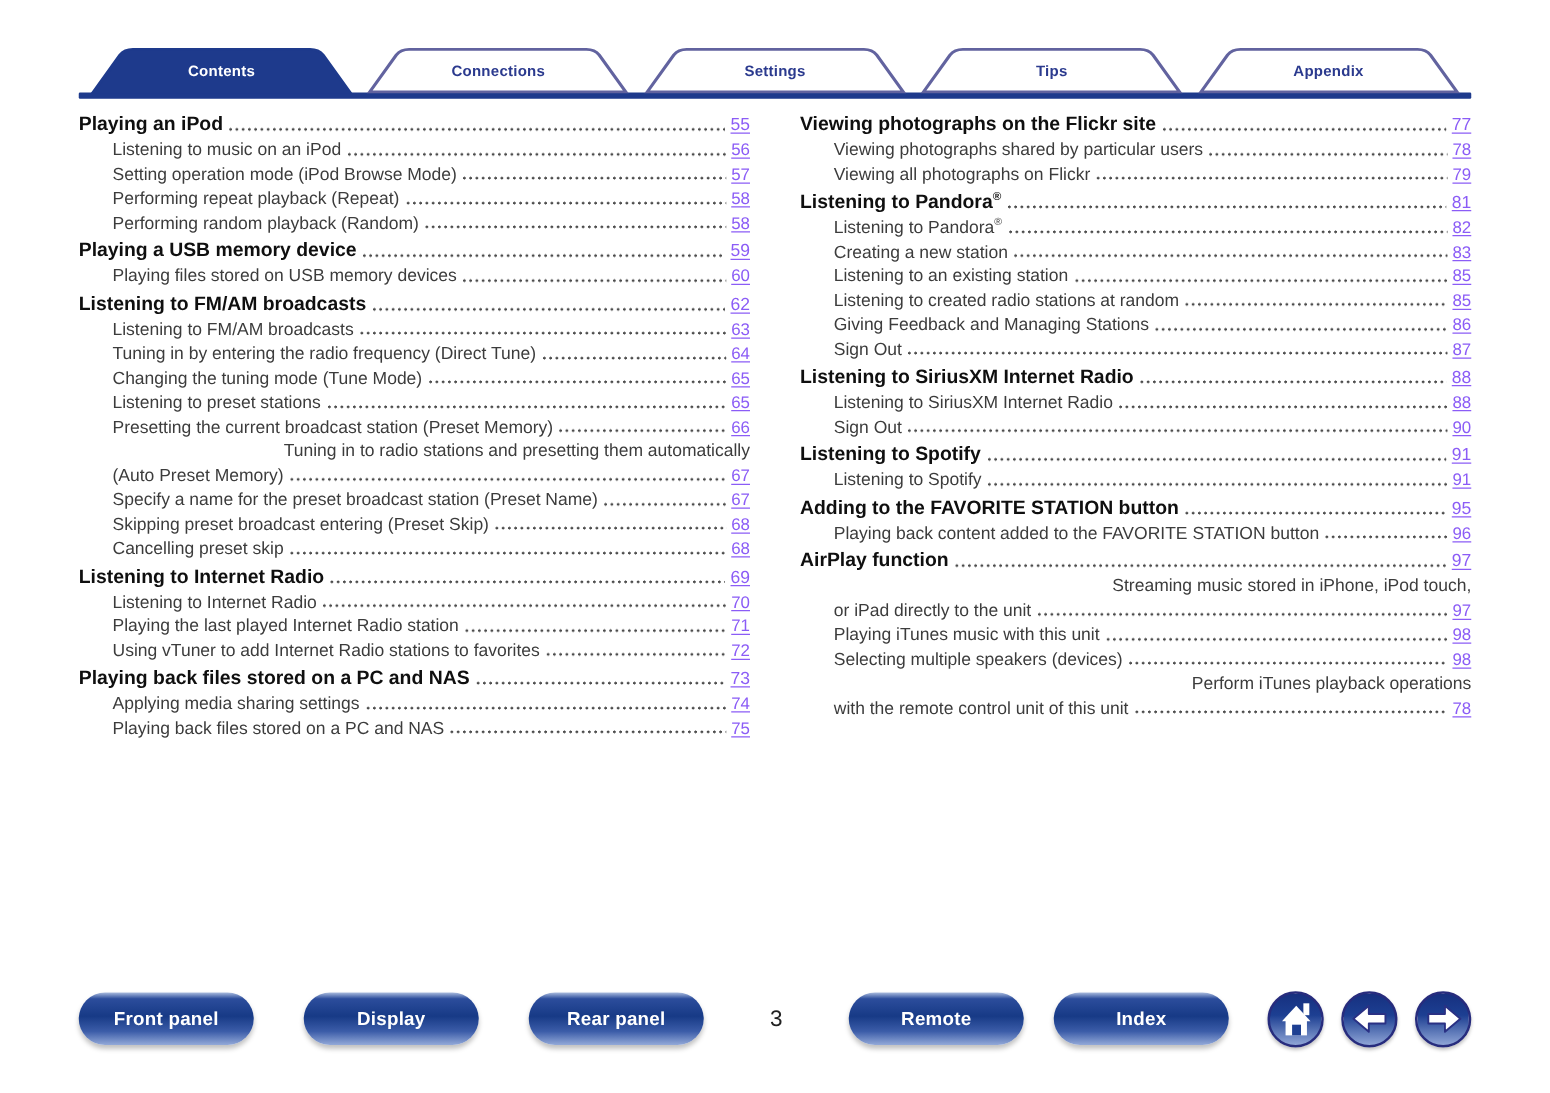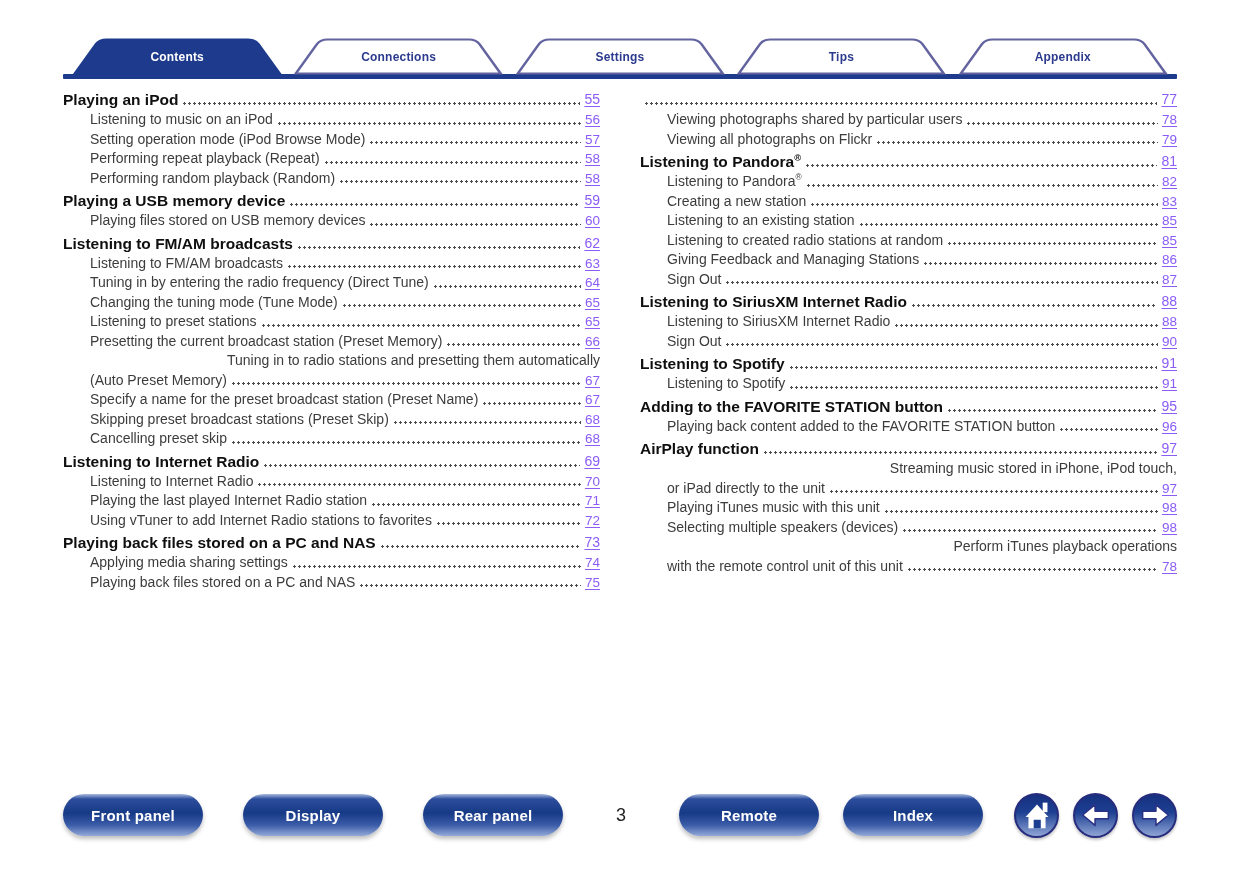--- a/index.html
+++ b/index.html
@@ -176,21 +176,21 @@
           <span class="lbl"><span>(Auto Preset Memory)</span></span>
           <span class="dots"></span>
           <a class="page-link">67</a>
         </div>
         <div class="toc-row sub">
           <span class="lbl"><span>Specify a name for the preset broadcast station (Preset Name)</span></span>
           <span class="dots"></span>
           <a class="page-link">67</a>
         </div>
         <div class="toc-row sub">
-          <span class="lbl"><span>Skipping preset broadcast stations (Preset Skip)</span></span>
+          <span class="lbl"><span>Skipping preset broadcast entering (Preset Skip)</span></span>
           <span class="dots"></span>
           <a class="page-link">68</a>
         </div>
         <div class="toc-row sub">
           <span class="lbl"><span>Cancelling preset skip</span></span>
           <span class="dots"></span>
           <a class="page-link">68</a>
         </div>
         <div class="toc-row h1">
           <span class="lbl"><span>Listening to Internet Radio</span></span>
@@ -223,20 +223,21 @@
           <a class="page-link">74</a>
         </div>
         <div class="toc-row sub">
           <span class="lbl"><span>Playing back files stored on a PC and NAS</span></span>
           <span class="dots"></span>
           <a class="page-link">75</a>
         </div>
       </section>
     <section class="toc-col" id="toc-right">
         <div class="toc-row h1">
+          <span class="lbl"><span>Viewing photographs on the Flickr site</span></span>
           <span class="dots"></span>
           <a class="page-link">77</a>
         </div>
         <div class="toc-row sub">
           <span class="lbl"><span>Viewing photographs shared by particular users</span></span>
           <span class="dots"></span>
           <a class="page-link">78</a>
         </div>
         <div class="toc-row sub">
           <span class="lbl"><span>Viewing all photographs on Flickr</span></span>

